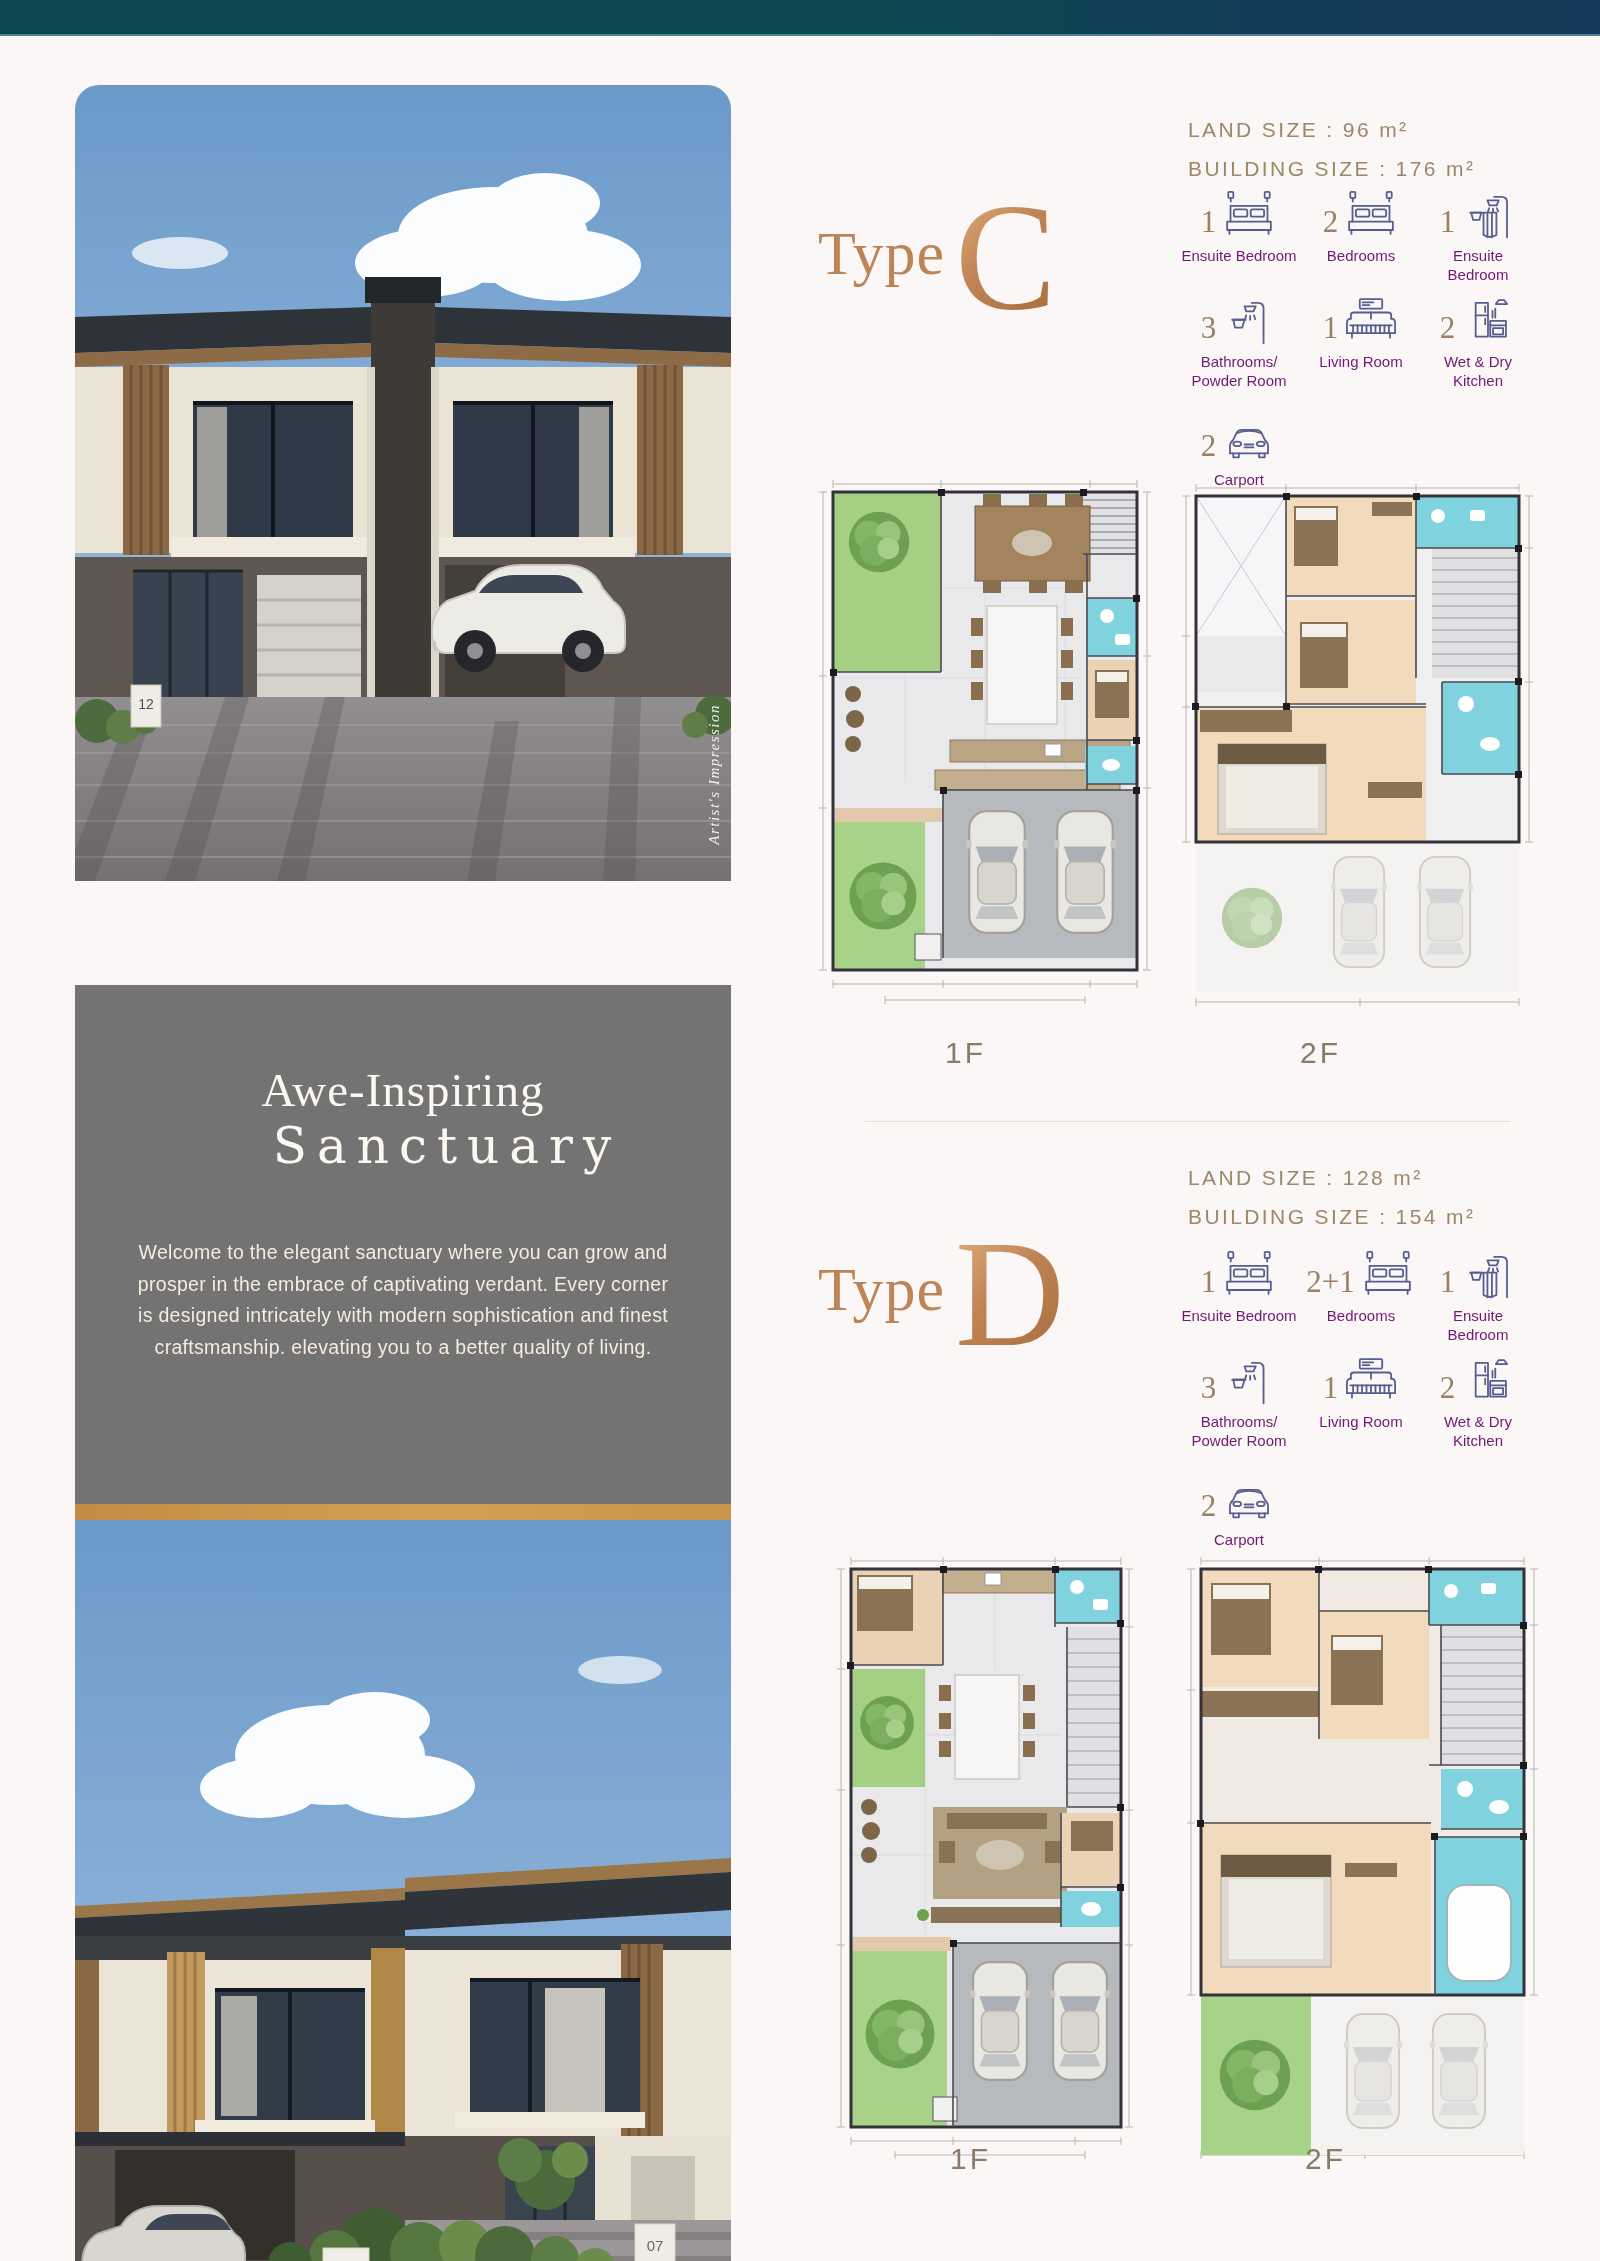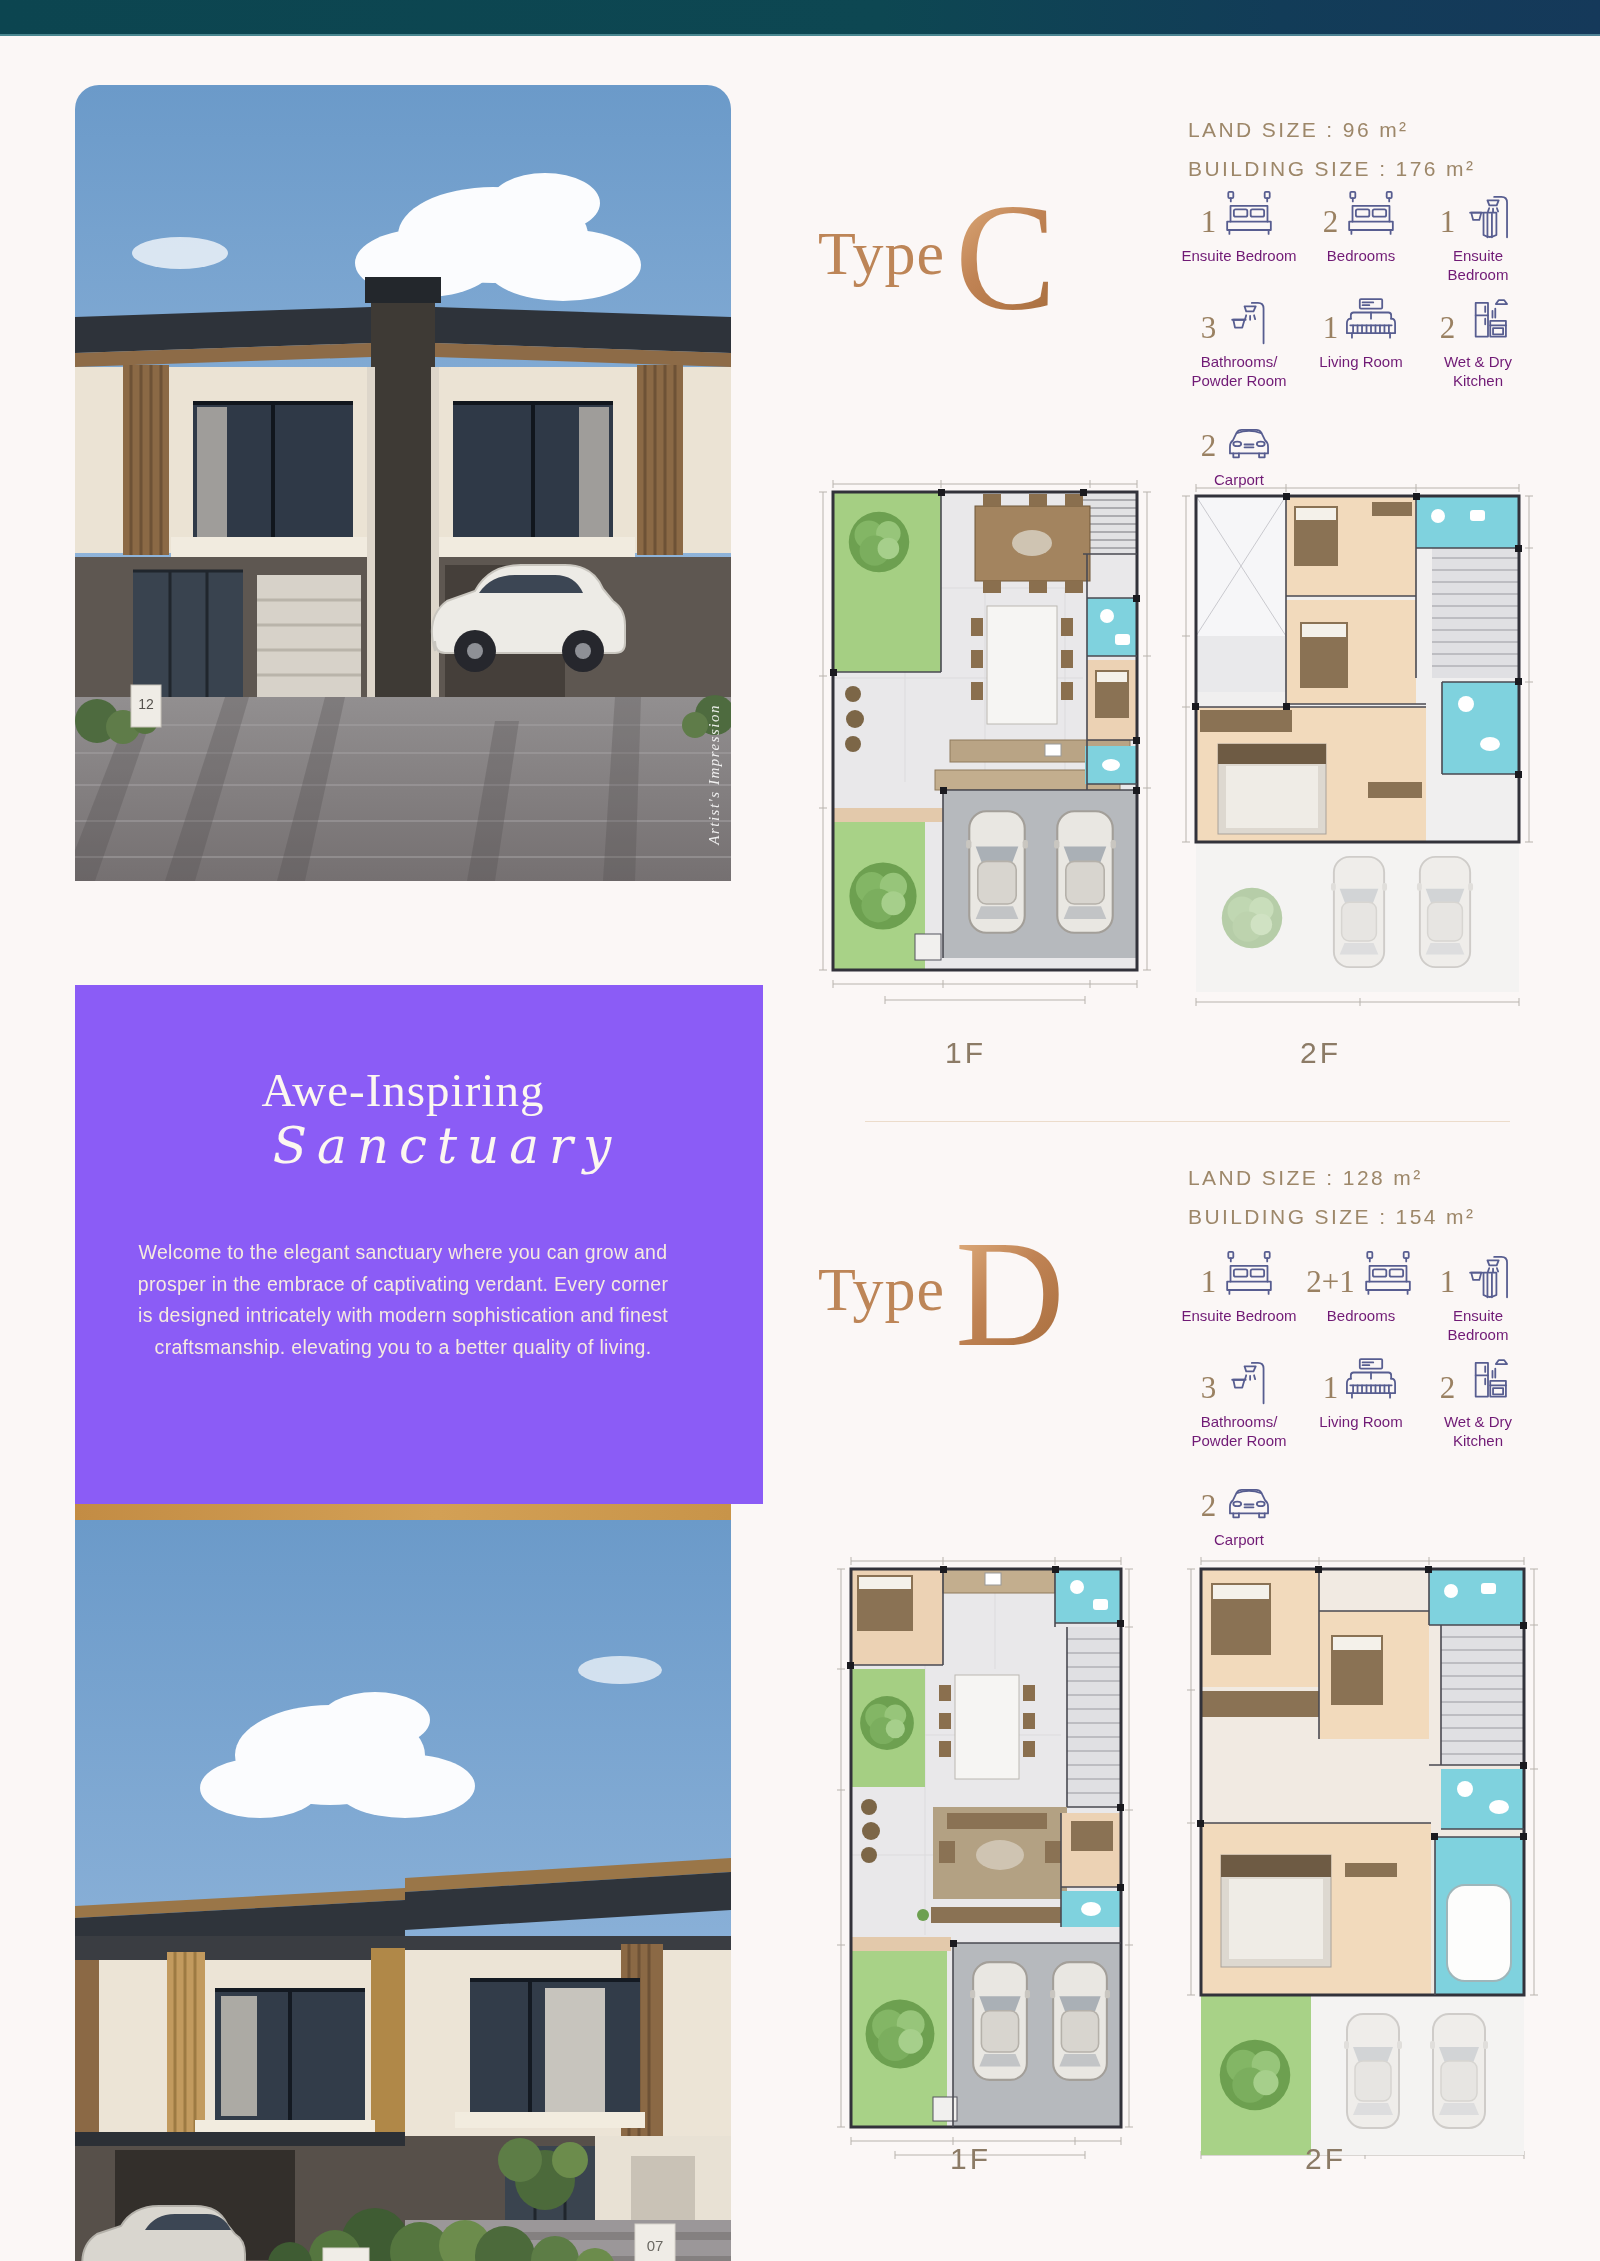--- a/index.html
+++ b/index.html
@@ -8,32 +8,32 @@
 
   
   .topbar{position:absolute;left:0;top:0;width:1600px;height:34px;
     background:linear-gradient(90deg,#0c4550 0%,#0d4752 55%,#123c58 80%,#15395a 100%);
     border-bottom:2px solid rgba(126,190,196,.55);}
 
   
   .left-col{position:absolute;left:75px;top:85px;width:656px;}
   .photo-card{position:relative;width:656px;overflow:hidden;}
   .photo-top{height:900px;border-radius:24px 24px 0 0;}
-  .tan-panel{position:relative;width:656px;height:519px;background:#8b5cf6;padding-left:32px;}
+  .tan-panel{position:relative;width:656px;height:519px;background:#737373;}
   .orange-strip{width:656px;height:16px;background:linear-gradient(90deg,#c38c44,#d3a055 55%,#c89449);}
   .photo-bottom{height:845px;border-radius:0;}
   .photo-card svg{display:block;}
 
   .artists-note{position:absolute;right:8px;bottom:140px;writing-mode:vertical-rl;transform:rotate(180deg);
     color:rgba(255,255,255,.88);font-style:italic;font-size:15px;letter-spacing:1.5px;font-family:"Liberation Serif",serif;}
 
   .sanct-title{position:absolute;left:0;top:78px;width:656px;text-align:center;color:#fcf7f0;
     font-family:"Liberation Serif",serif;font-size:47px;letter-spacing:1px;font-weight:400;}
   .sanct-sub{position:absolute;left:0;top:132px;width:744px;text-align:center;color:#fcf7f0;
-    font-family:"DejaVu Serif",serif;font-style:italic;font-size:50px;letter-spacing:10px;font-weight:400;}
+    font-family:"DejaVu Serif",serif;font-size:50px;letter-spacing:10px;font-weight:400;}
   .sanct-desc{position:absolute;left:58px;top:252px;width:540px;text-align:center;color:#f6ebdf;
     font-size:19.5px;line-height:1.62;letter-spacing:.3px;}
 
   
   .type-header{position:absolute;display:flex;align-items:flex-start;}
   .type-word{font-family:"Liberation Serif",serif;font-size:62px;color:#bd8557;margin-top:36px;letter-spacing:1px;}
   .type-letter{font-family:"Liberation Serif",serif;font-size:152px;line-height:1;margin-left:10px;
     background:linear-gradient(135deg,#dba878 10%,#c08354 45%,#a96f3f 90%);
     -webkit-background-clip:text;background-clip:text;color:transparent;}
 

